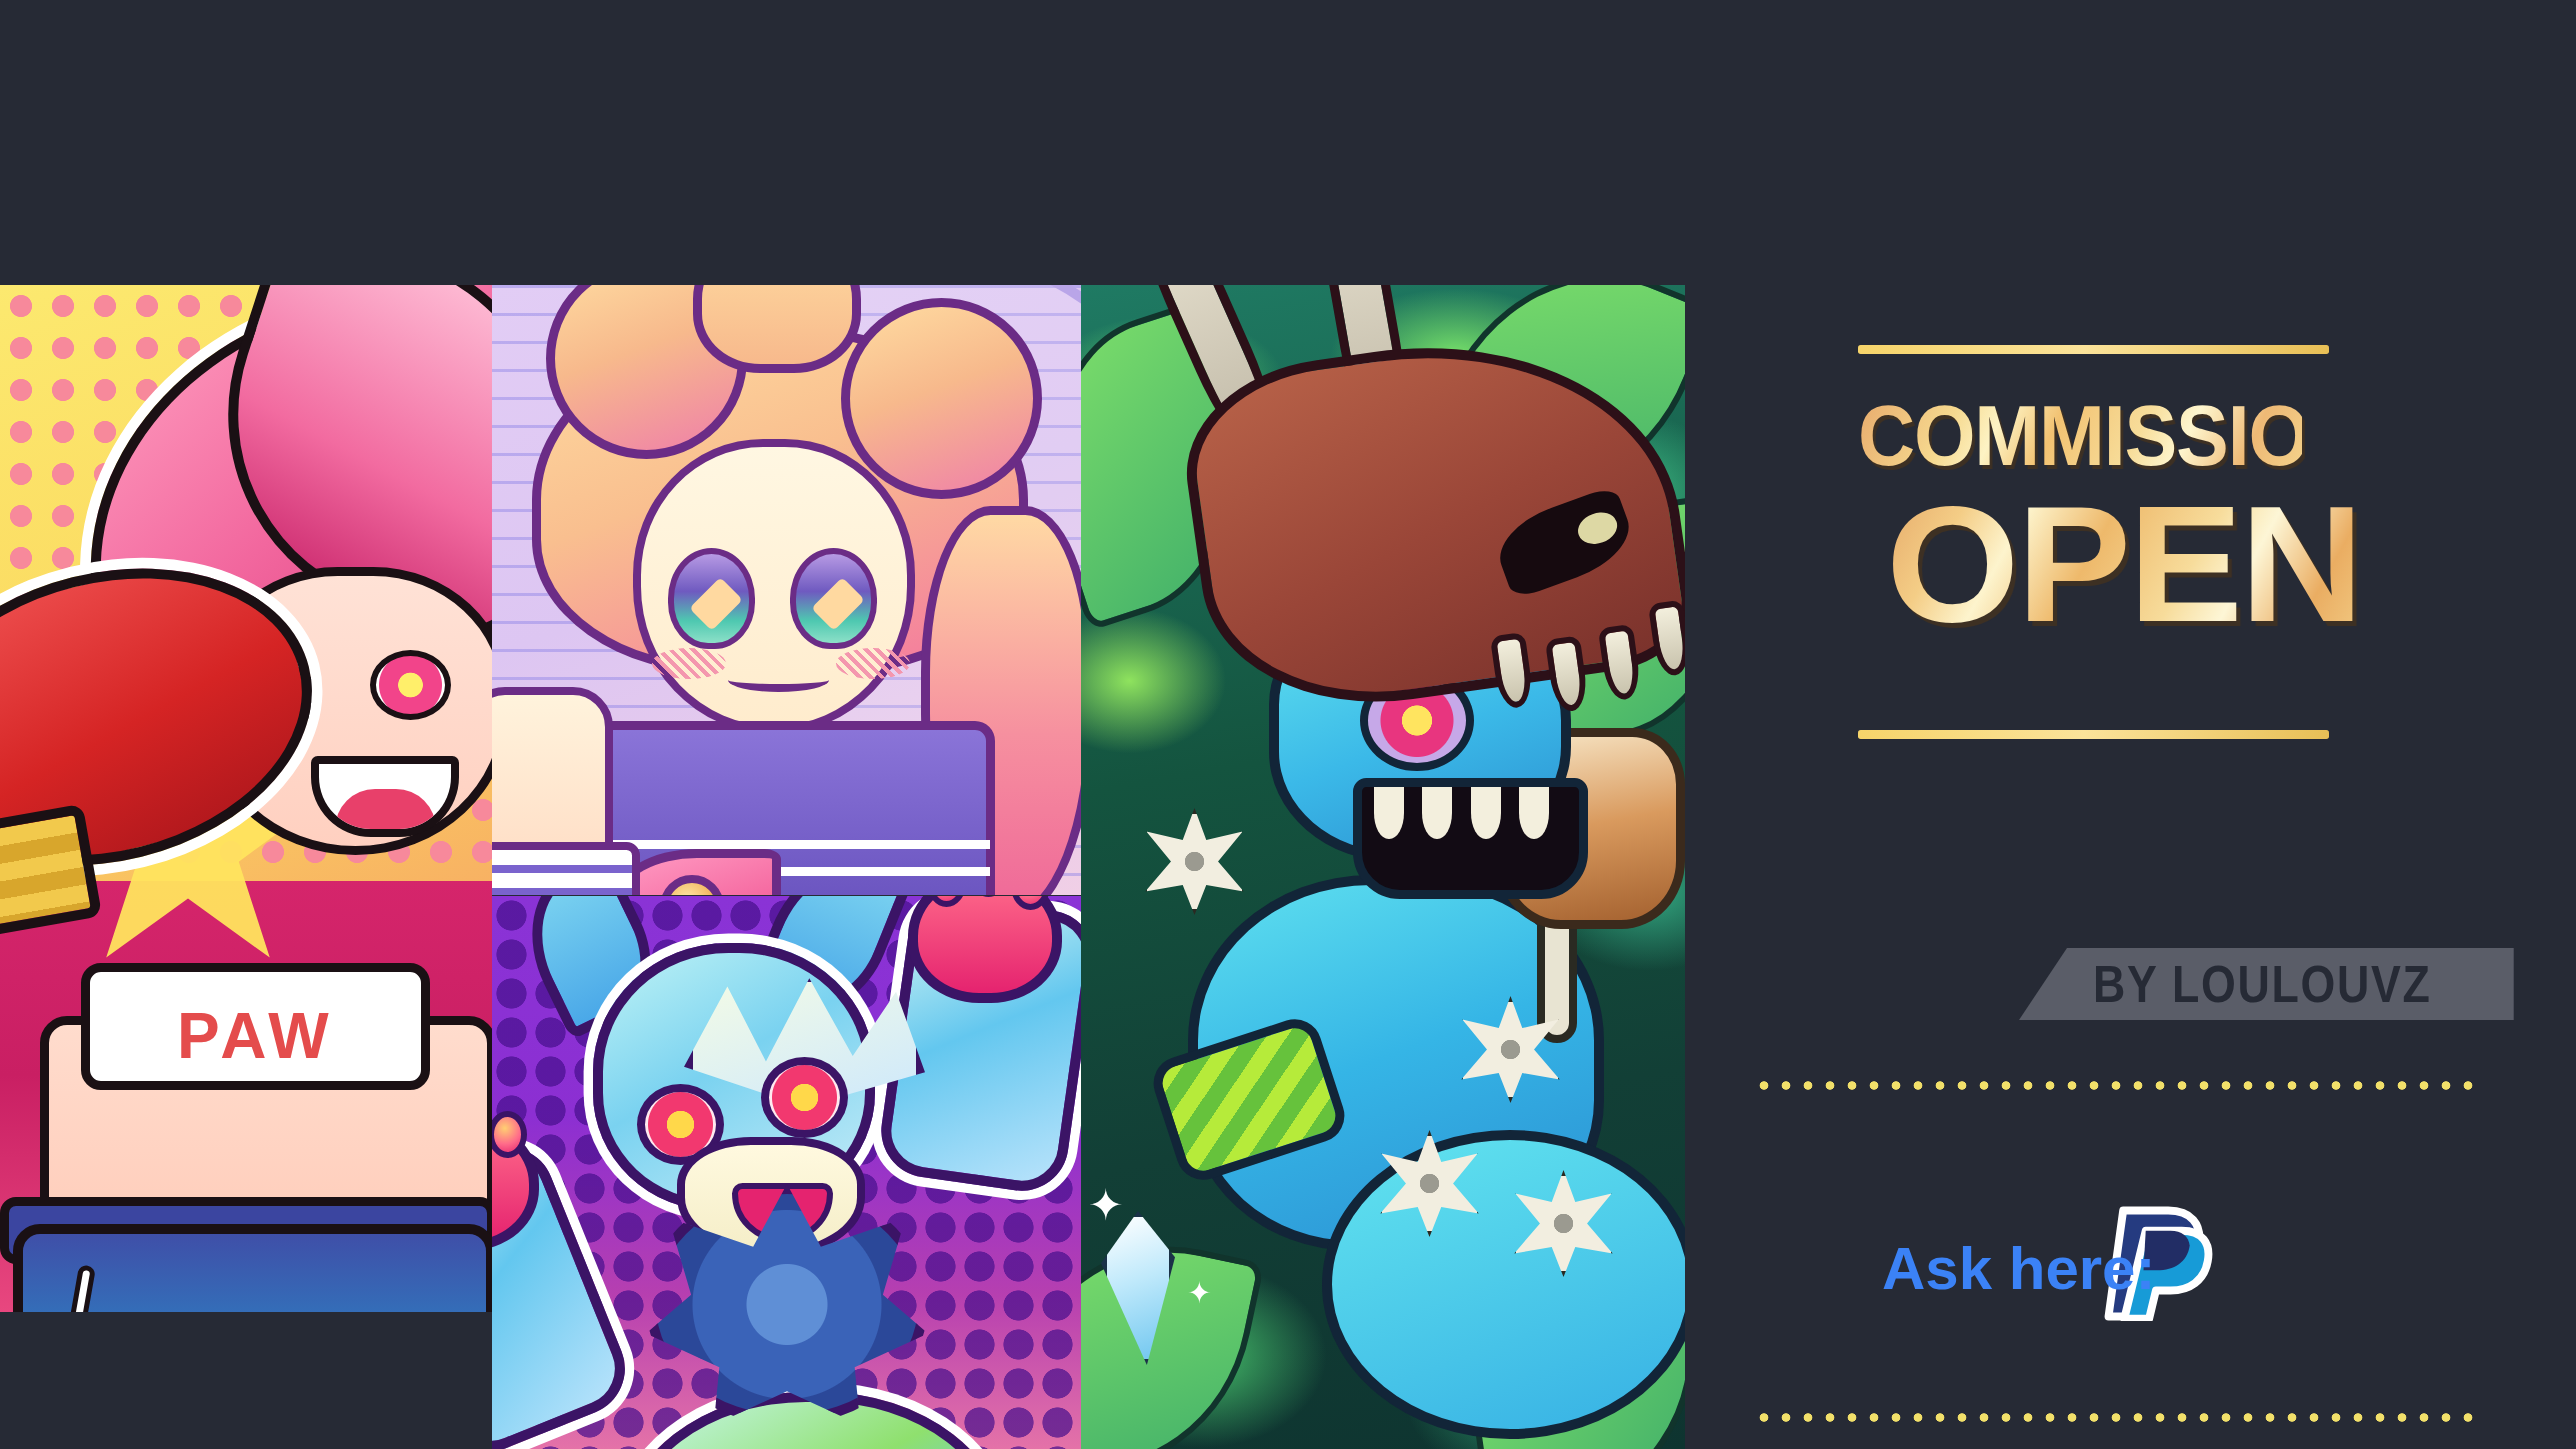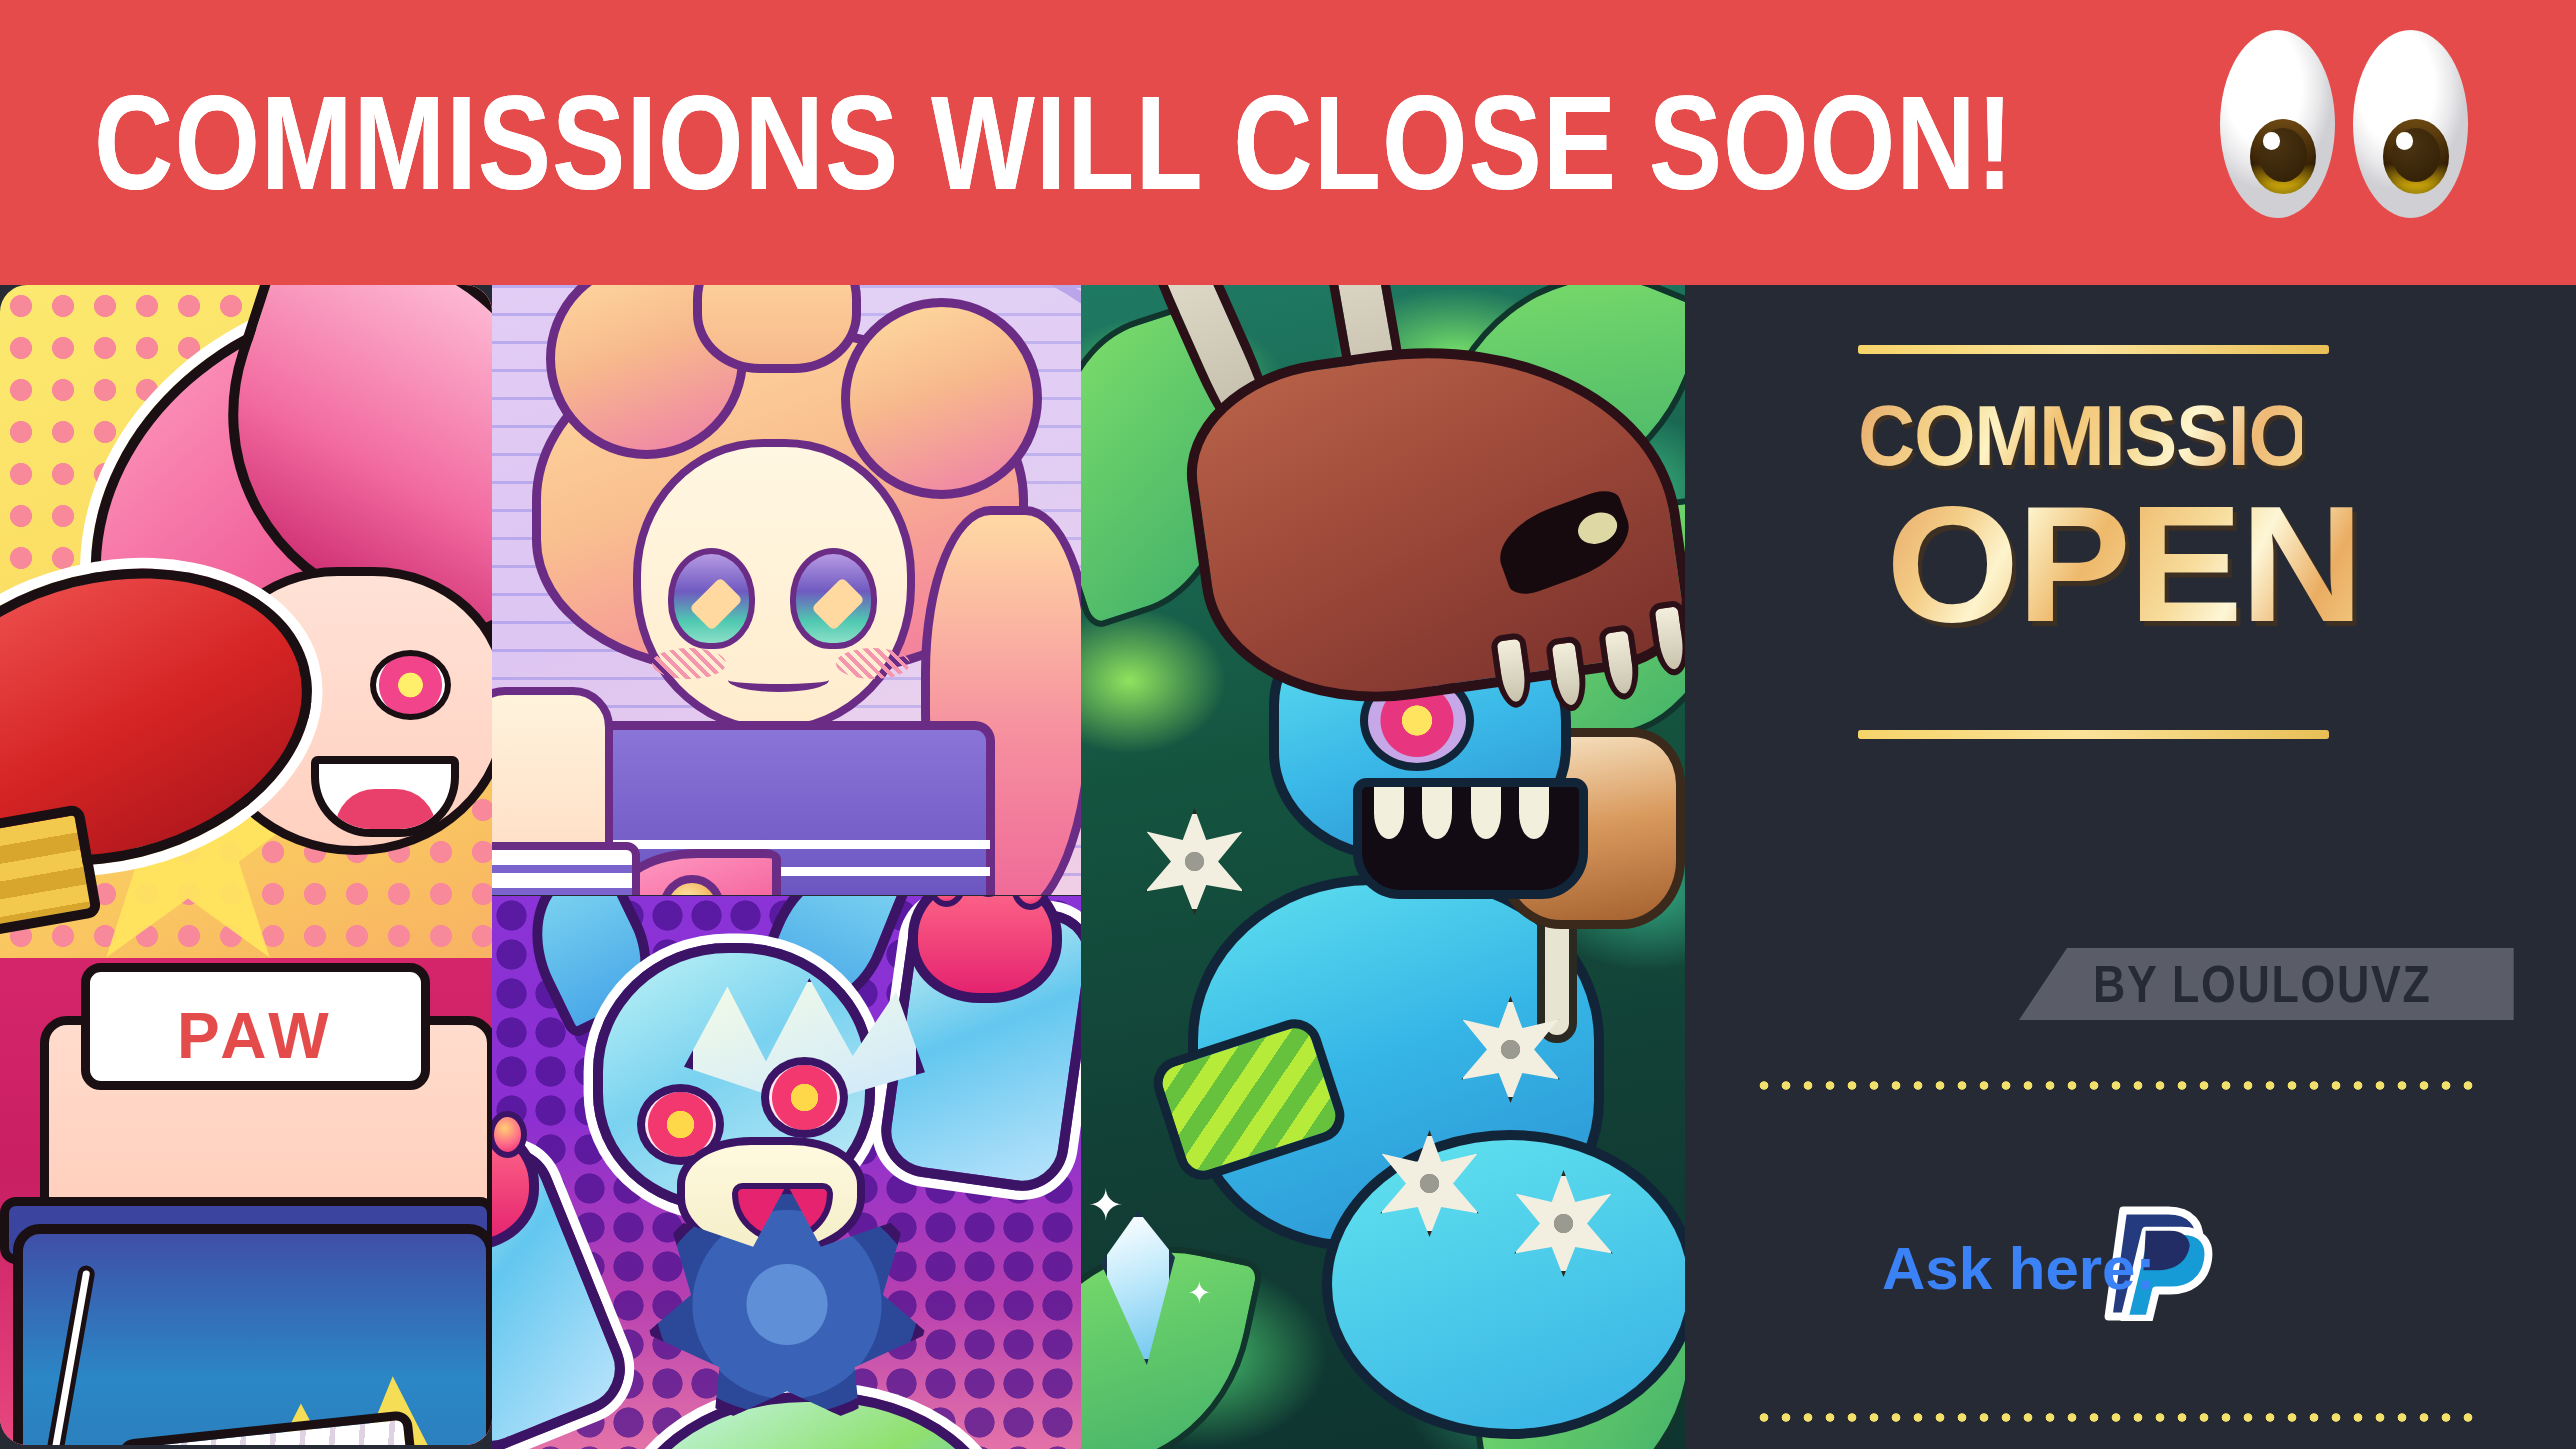--- a/index.html
+++ b/index.html
@@ -40,21 +40,21 @@
     box-shadow:inset 0 -4px 6.7px rgba(0,0,0,.3);
   }
   .pupil {
     position:absolute; left:9.4px; top:9.4px; width:48px; height:54px; border-radius:50%;
     background:radial-gradient(circle at 34% 30%, #4b3413 0%, #3a2609 60%, #2d1d06 100%);
   }
   .glint { position:absolute; left:4px; top:4px; width:17.4px; height:17.4px; border-radius:50%; background:#ffffff; }
 
   
   .art { position:absolute; overflow:hidden; }
-  .art-1 { left:0;    top:285px;  width:492px;  height:1160px;border-radius:27px; }
+  .art-1 { left:0;    top:285px;  width:492px;  height:1027px; }
   .art-2 { left:492px;top:285px;  width:590px;  height:610px;  }
   .art-3 { left:492px;top:896px; width:590px;  height:553px;  }
   .art-4 { left:1081px;top:285px; width:604px;  height:1164px; }
 
   .dark-panel {
     position:absolute; left:1685px; top:291px; width:1045px; height:1164px;
     background:#262a35;
   }
 
   
@@ -491,39 +491,20 @@
   .ask-link {
     color:#ffffff; font-size:60px; font-weight:normal; line-height:1.22;
     font-family:"Liberation Sans", sans-serif;
   }
 </style>
 </head>
 <body>
 
 <div id="stage">
 
-  <div class="banner">
-    <div class="banner-title">COMMISSIONS WILL CLOSE SOON!</div>
-    <div class="eyes">
-      <div class="eyeball left">
-        <div class="iris">
-          <div class="pupil">
-            <div class="glint"></div>
-          </div>
-        </div>
-      </div>
-      <div class="eyeball right">
-        <div class="iris">
-          <div class="pupil">
-            <div class="glint"></div>
-          </div>
-        </div>
-      </div>
-    </div>
-  </div>
 
   <div class="art art-1">
     <div class="p1-bg"></div>
     <div class="p1-lowerbg"></div>
     <div class="p1-star"></div>
     <div class="p1-hair-a"></div>
     <div class="p1-hair-b"></div>
     <div class="p1-face">
       <div class="p1-eye l"></div>
       <div class="p1-eye r"></div>

